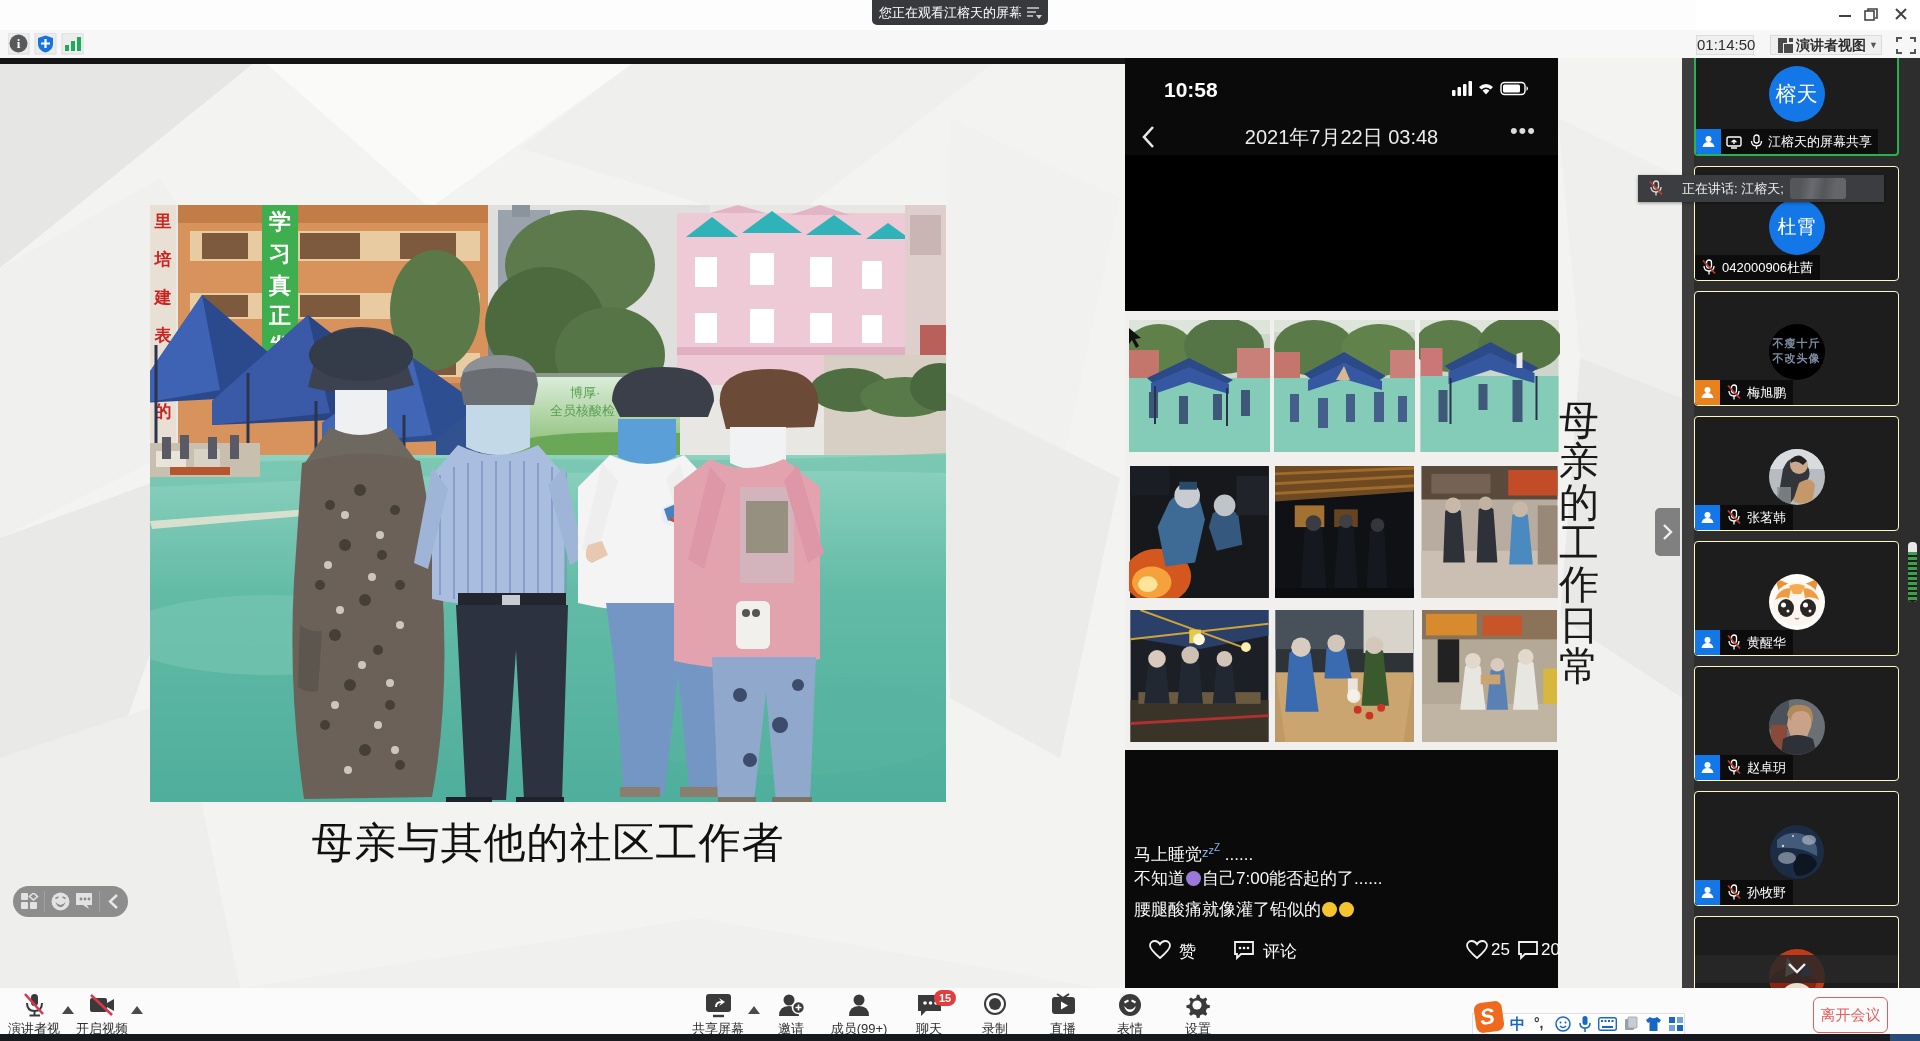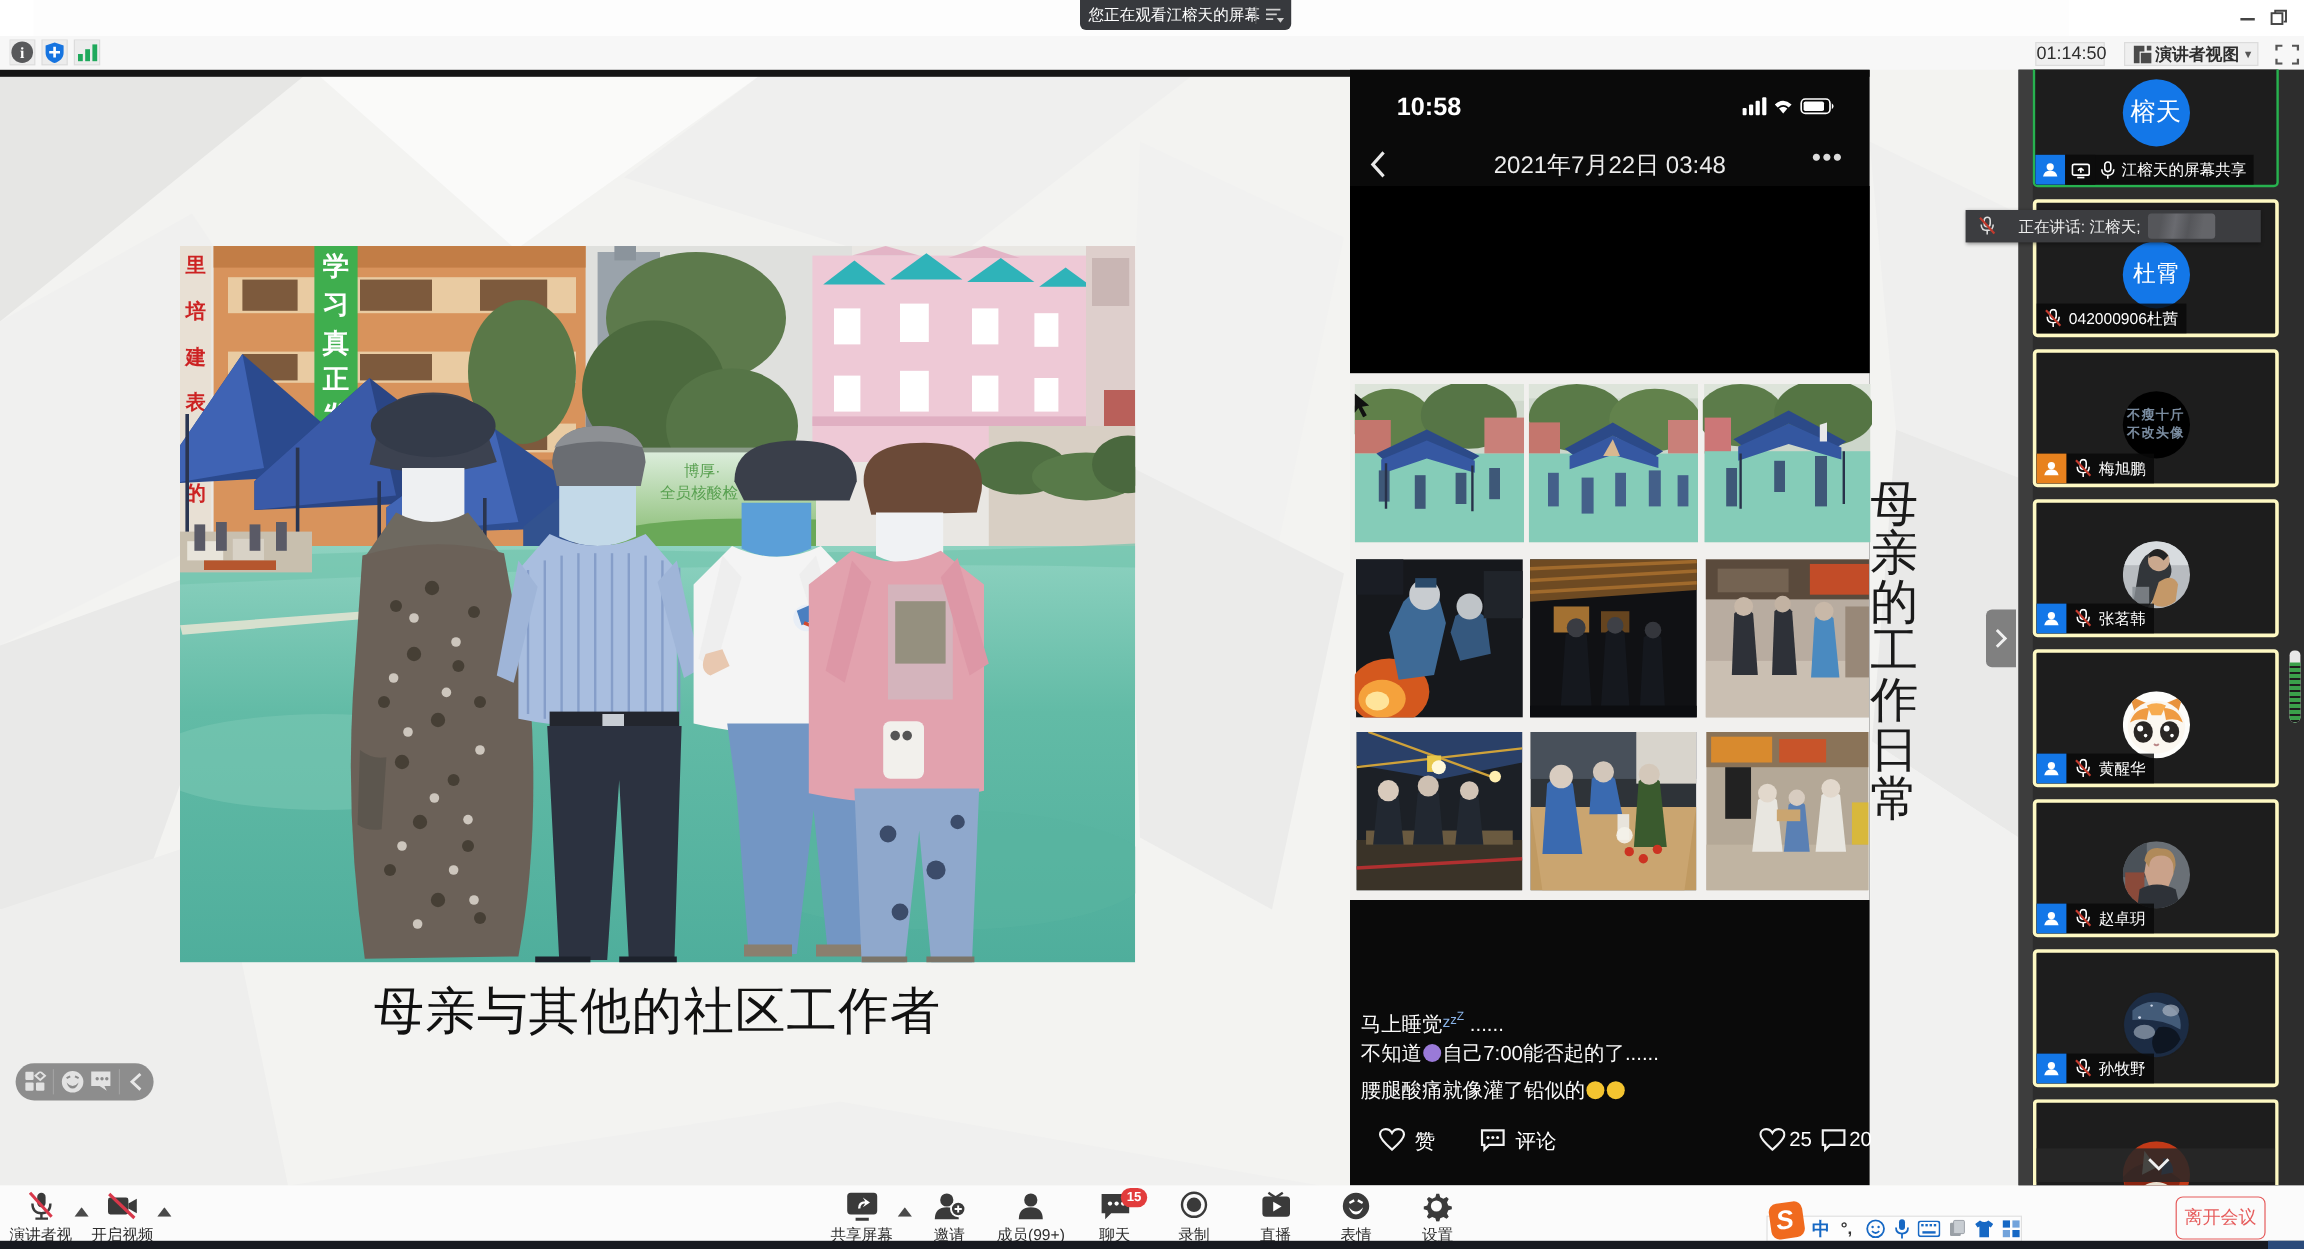--- a/index.html
+++ b/index.html
@@ -2,52 +2,52 @@
 <html><head>
 <meta charset="utf-8">
 <style>
 * { margin:0; padding:0; box-sizing:border-box; }
 html,body { width:1920px; height:1041px; overflow:hidden; background:#fff;
   font-family:"Liberation Sans", sans-serif; }
 .abs { position:absolute; }
 #stage { position:relative; width:1920px; height:1041px; }
 
 
-#titlebar { position:absolute; left:0; top:0; width:1696px; height:30px; background:#fdfdfd;margin-left:28px; }
+#titlebar { position:absolute; left:0; top:0; width:1696px; height:30px; background:#fdfdfd; }
 #tooltip { position:absolute; left:872px; top:0; width:176px; height:25px; background:#37393d;
   border-radius:0 0 5px 5px; color:#fff; font-size:13px; line-height:25px; }
 #tooltip .tx { position:absolute; left:7px; top:0; }
 #menubar { position:absolute; left:0; top:30px; width:1920px; height:28px; background:#f7f7f7; }
 .mbox { position:absolute; top:5px; height:20px; background:#efefef; border:1px solid #dcdcdc; }
 #timebox { left:1696px; width:58px; color:#2d2d2d; font-size:15px; text-align:center; line-height:18px; }
 #viewbox { left:1770px; width:112px; color:#2d2d2d; font-size:14px; line-height:18px;font-weight:bold; }
 
 
 #content { position:absolute; left:0; top:58px; width:1682px; height:930px; background:#f3f3f1; overflow:hidden; }
 #topstrip { position:absolute; left:0; top:0; width:1558px; height:6px; background:#151515; }
 #photo { position:absolute; left:150px; top:147px; width:796px; height:597px; }
 #caption { position:absolute; left:150px; top:757px; width:796px; text-align:center;
   font-size:42px; color:#111; letter-spacing:1px; }
 #vtext { position:absolute; left:1558px; top:342px; width:41px; font-size:40px; color:#1a1a1a;
-  line-height:41px; text-align:center; font-weight:500;}
+  line-height:41px; text-align:right; font-weight:500;}
 
 
 #phone { position:absolute; left:1125px; top:0; width:433px; height:930px; background:#0a0a0a; color:#fff; }
 #pstatus { position:absolute; left:39px; top:20px; font-size:21px; font-weight:700; color:#fff; }
 #pnav { position:absolute; left:0; top:64px; width:433px; height:30px; }
 #pvideo { position:absolute; left:0; top:97px; width:433px; height:156px; background:#000; }
 .gcell { position:absolute; width:141px; height:132px; overflow:hidden; }
 #ptext { position:absolute; left:9px; top:778px; font-size:17px; color:#fafafa; line-height:24px; }
 #pactions { position:absolute; left:0px; top:878px; width:433px; font-size:17px; color:#fff; }
 .emoji { display:inline-block; width:15px; height:15px; border-radius:50%; vertical-align:-2px; margin:0 1px; }
 
 
 #sidebar { position:absolute; left:1682px; top:58px; width:238px; height:930px; background:#2d2d2d; overflow:hidden; }
 .tile { position:absolute; left:12px; width:205px; height:115px; background:#1d1d1d;
-  border:3px solid #fef9c3; border-radius:4px; overflow:hidden; }
+  border:1px solid #fef9c3; border-radius:4px; overflow:hidden; }
 .tile.active { border:2px solid #27b24f; }
 .avatar { position:absolute; left:50%; transform:translateX(-50%); width:56px; height:56px;
   border-radius:50%; overflow:hidden; }
 .av-blue { background:#1377e8; color:#fff; font-size:19px; text-align:center; }
 .tlabel { position:absolute; left:0; bottom:0; height:25px; background:rgba(8,8,8,.82);
   color:#fff; font-size:13px; display:flex; align-items:center; padding-right:7px; white-space:nowrap; }
 .pbadge { width:25px; height:25px; display:flex; align-items:center; justify-content:center; flex:0 0 25px; }
 .pbadge.blue { background:#1377e8; } .pbadge.orange { background:#e8821e; }
 
 

